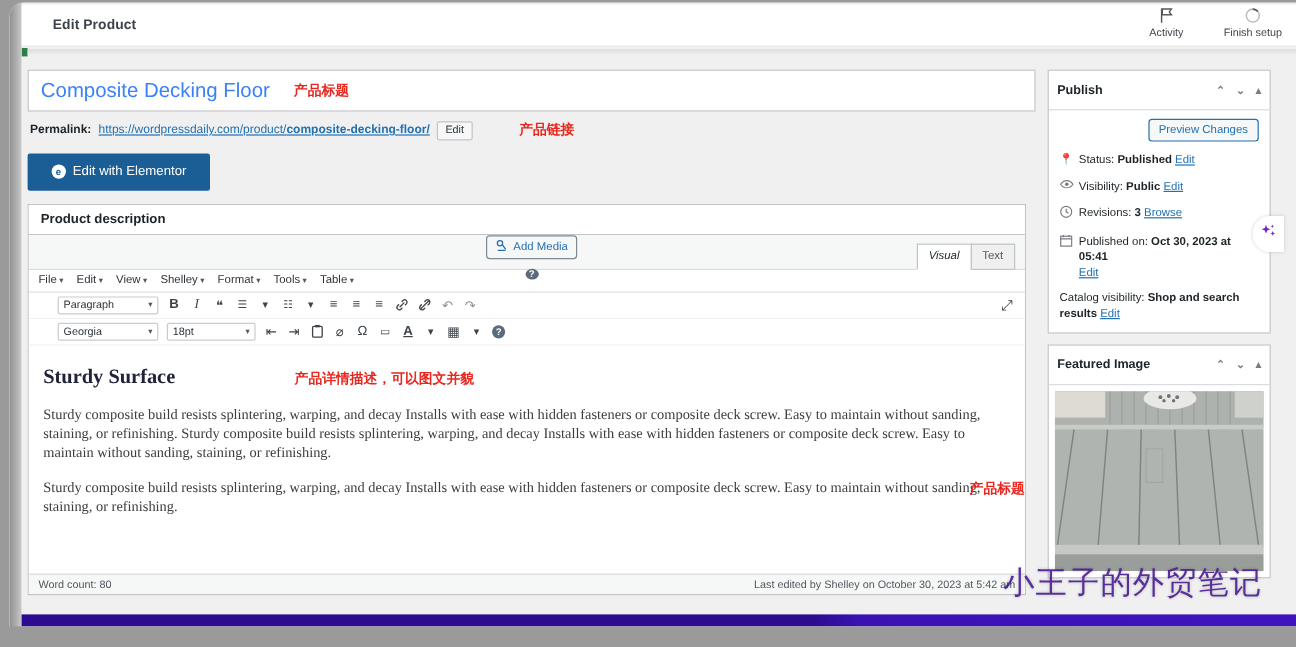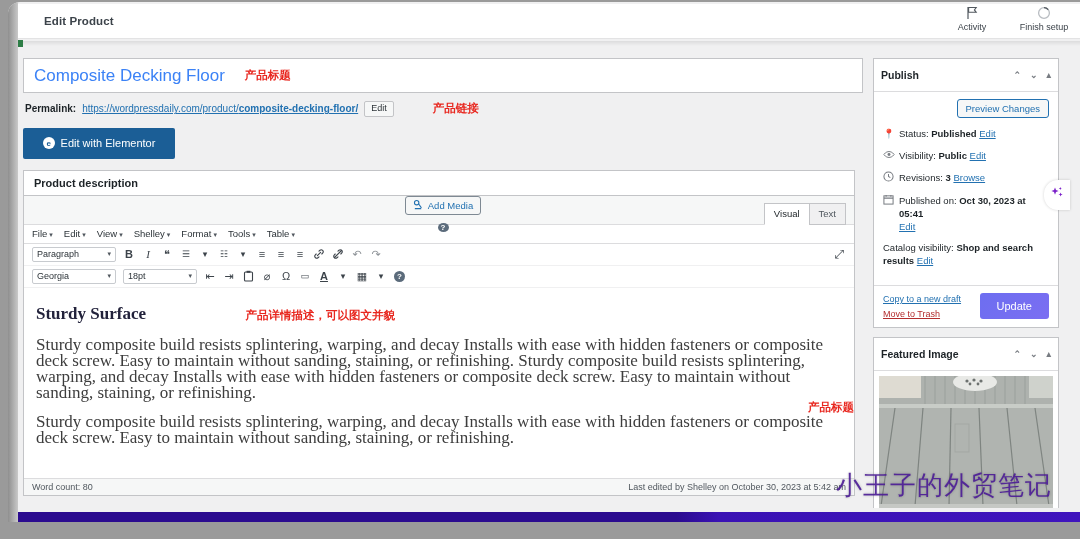--- a/index.html
+++ b/index.html
@@ -116,51 +116,51 @@
   }
   .help-dot {
     width:11px;height:11px;border-radius:50%;background:#5b6b7b;color:#fff;
     font-size:8px;display:flex;align-items:center;justify-content:center;font-weight:bold;
   }
   .vt-tabs { position:absolute; right:8px; bottom:-1px; display:flex; }
   .vt-tab {
     font-size:9.5px; color:#50575e; padding:4px 9px 5px;
     border:1px solid #c3c4c7; background:#f0f0f1; margin-left:-1px;
   }
-  .vt-tab.active { background:#fff; border-bottom-color:#fff; color:#1d2327; }
+  .vt-tab.active { background:#fff; border-bottom-color:#fff; color:#1d2327;font-style:italic; }
 
   .menubar {
     height:19px; display:flex; align-items:center; gap:11px; padding-left:8px;
     background:#fff; border-bottom:1px solid #dcdcde;
     font-size:9.5px; color:#2c3338;
   }
   .menubar span.caret { color:#50575e; font-size:7px; margin-left:2px; }
 
   .tbrow {
-    height:22px; display:flex; align-items:center; gap:7px; padding-left:8px;
+    height:22px; display:flex; align-items:center; gap:7px; padding-left:24px;
     background:#fff; border-bottom:1px solid #f0f0f1; position:relative;
   }
   .sel {
     border:1px solid #c8cbcf; background:#fff; color:#2c3338;
     font-size:9px; height:15px; display:flex; align-items:center;
     padding:0 4px; justify-content:space-between; border-radius:2px;
   }
   .sel .cv { font-size:7px; color:#50575e; margin-left:6px; }
   .tbi { font-size:11px; color:#3c434a; display:flex; align-items:center; justify-content:center; min-width:12px; }
   .tbi.small { font-size:9px; }
   .fs-icon { position:absolute; right:10px; font-size:12px; color:#3c434a; }
 
   .doc-area { background:#fff; padding:16px 12px 10px 12px; height:190px; }
   .doc-h1 {
     font-family:"Liberation Serif", serif; font-weight:bold;
     font-size:17px; color:#22223b; display:inline-block;
   }
   .doc-p {
     font-family:"Liberation Serif", serif;
-    font-size:17px; line-height:16px; color:#3d3d3d; margin-top:13px;
+    font-size:12px; line-height:16px; color:#3d3d3d; margin-top:13px;
   }
   .status-row {
     height:17px; background:#f6f7f7; border-top:1px solid #dcdcde;
     display:flex; align-items:center; justify-content:space-between;
     padding:0 8px; font-size:9px; color:#50575e;
   }
 
   
   .side-col { position:absolute; left:855px; top:18px; width:186px; }
   .panel { background:#fff; border:1px solid #c3c4c7; margin-bottom:9px; }
@@ -445,27 +445,20 @@
               <br><a class="lk">Edit</a></span>
           </div>
 
           <div class="pub-line" style="margin-top:8px;">
             <span><span>Catalog visibility:</span>
               <b>Shop and search results</b>
               <a class="lk">Edit</a></span>
           </div>
         </div>
 
-        <div class="pub-foot">
-          <div class="pub-foot-left">
-            <a class="lk">Copy to a new draft</a>
-            <a class="lk-red">Move to Trash</a>
-          </div>
-          <button class="update-btn">Update</button>
-        </div>
       </div>
 
       <div class="panel">
         <div class="panel-head">
           <span>Featured Image</span>
           <span class="ctrls">
             <span>⌃</span>
             <span>⌄</span>
             <span>▴</span>
           </span>

